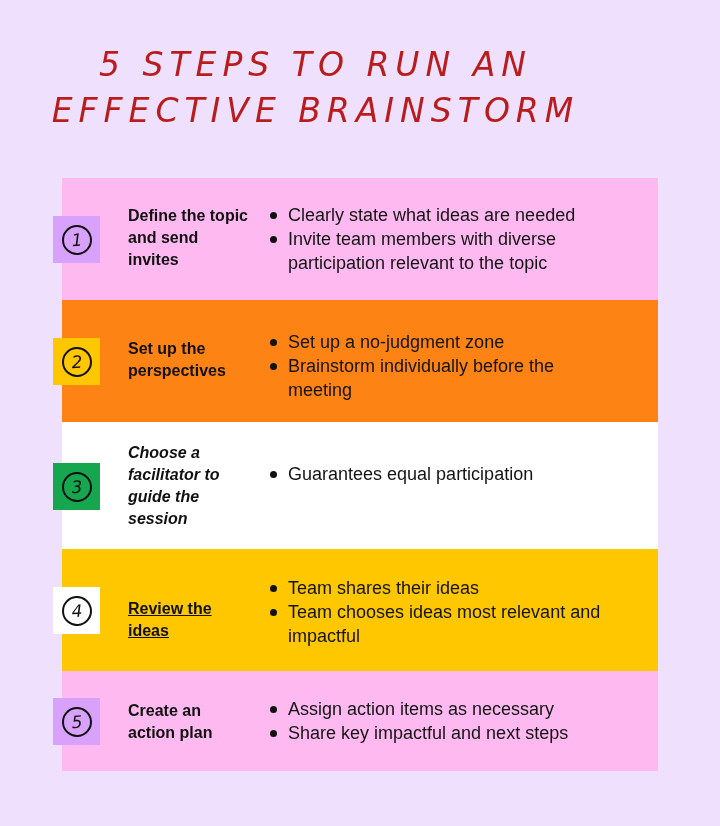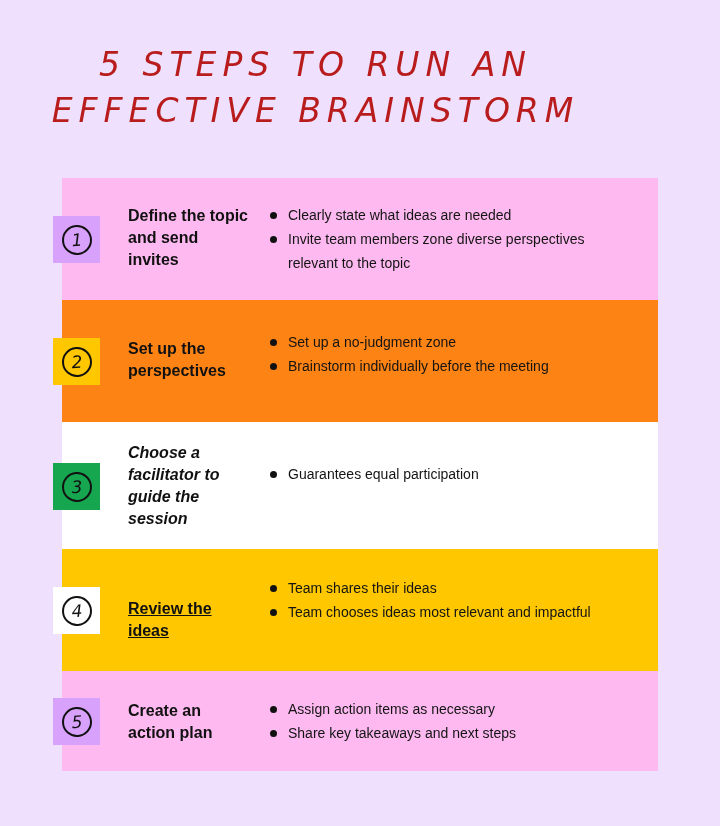--- a/index.html
+++ b/index.html
@@ -59,21 +59,21 @@
       font-weight: bold;
       font-size: 16px;
       line-height: 22px;
       color: #111;
     }
     .bullets {
       position: absolute;
       left: 206px;
       width: 380px;
       list-style: none;
-      font-size: 14px;
+      font-size: 18px;
       line-height: 24px;
       color: #141414;
     }
     .bullets li {
       position: relative;
       padding-left: 20px;
     }
     .bullets li::before {
       content: "";
       position: absolute;
@@ -95,21 +95,21 @@
 
   <div class="row" style="height:122px;background:#feb9f0;">
     <div class="badge" style="background:#d8a1fc;top:38px;">
       <div class="circle">1</div>
     </div>
     <div class="heading" style="top:27px;width:120px;">
       <span>Define the topic and send invites</span>
     </div>
     <ul class="bullets" style="top:25px;width:340px;">
       <li>Clearly state what ideas are needed</li>
-      <li>Invite team members zone diverse perspectives relevant to the topic</li>
+      <li>Invite team members with diverse participation relevant to the topic</li>
     </ul>
   </div>
 
   <div class="row" style="height:122px;background:#fd8314;">
     <div class="badge" style="background:#fec700;top:38px;">
       <div class="circle">2</div>
     </div>
     <div class="heading" style="top:38px;width:125px;">
       <span>Set up the perspectives</span>
     </div>
@@ -146,17 +146,17 @@
 
   <div class="row" style="height:100px;background:#feb9f0;">
     <div class="badge" style="background:#d8a1fc;top:27px;">
       <div class="circle">5</div>
     </div>
     <div class="heading" style="top:29px;width:110px;">
       <span>Create an action plan</span>
     </div>
     <ul class="bullets" style="top:26px;">
       <li>Assign action items as necessary</li>
-      <li>Share key takeaways and next steps</li>
+      <li>Share key impactful and next steps</li>
     </ul>
   </div>
 
 </div>
 
 </body></html>

